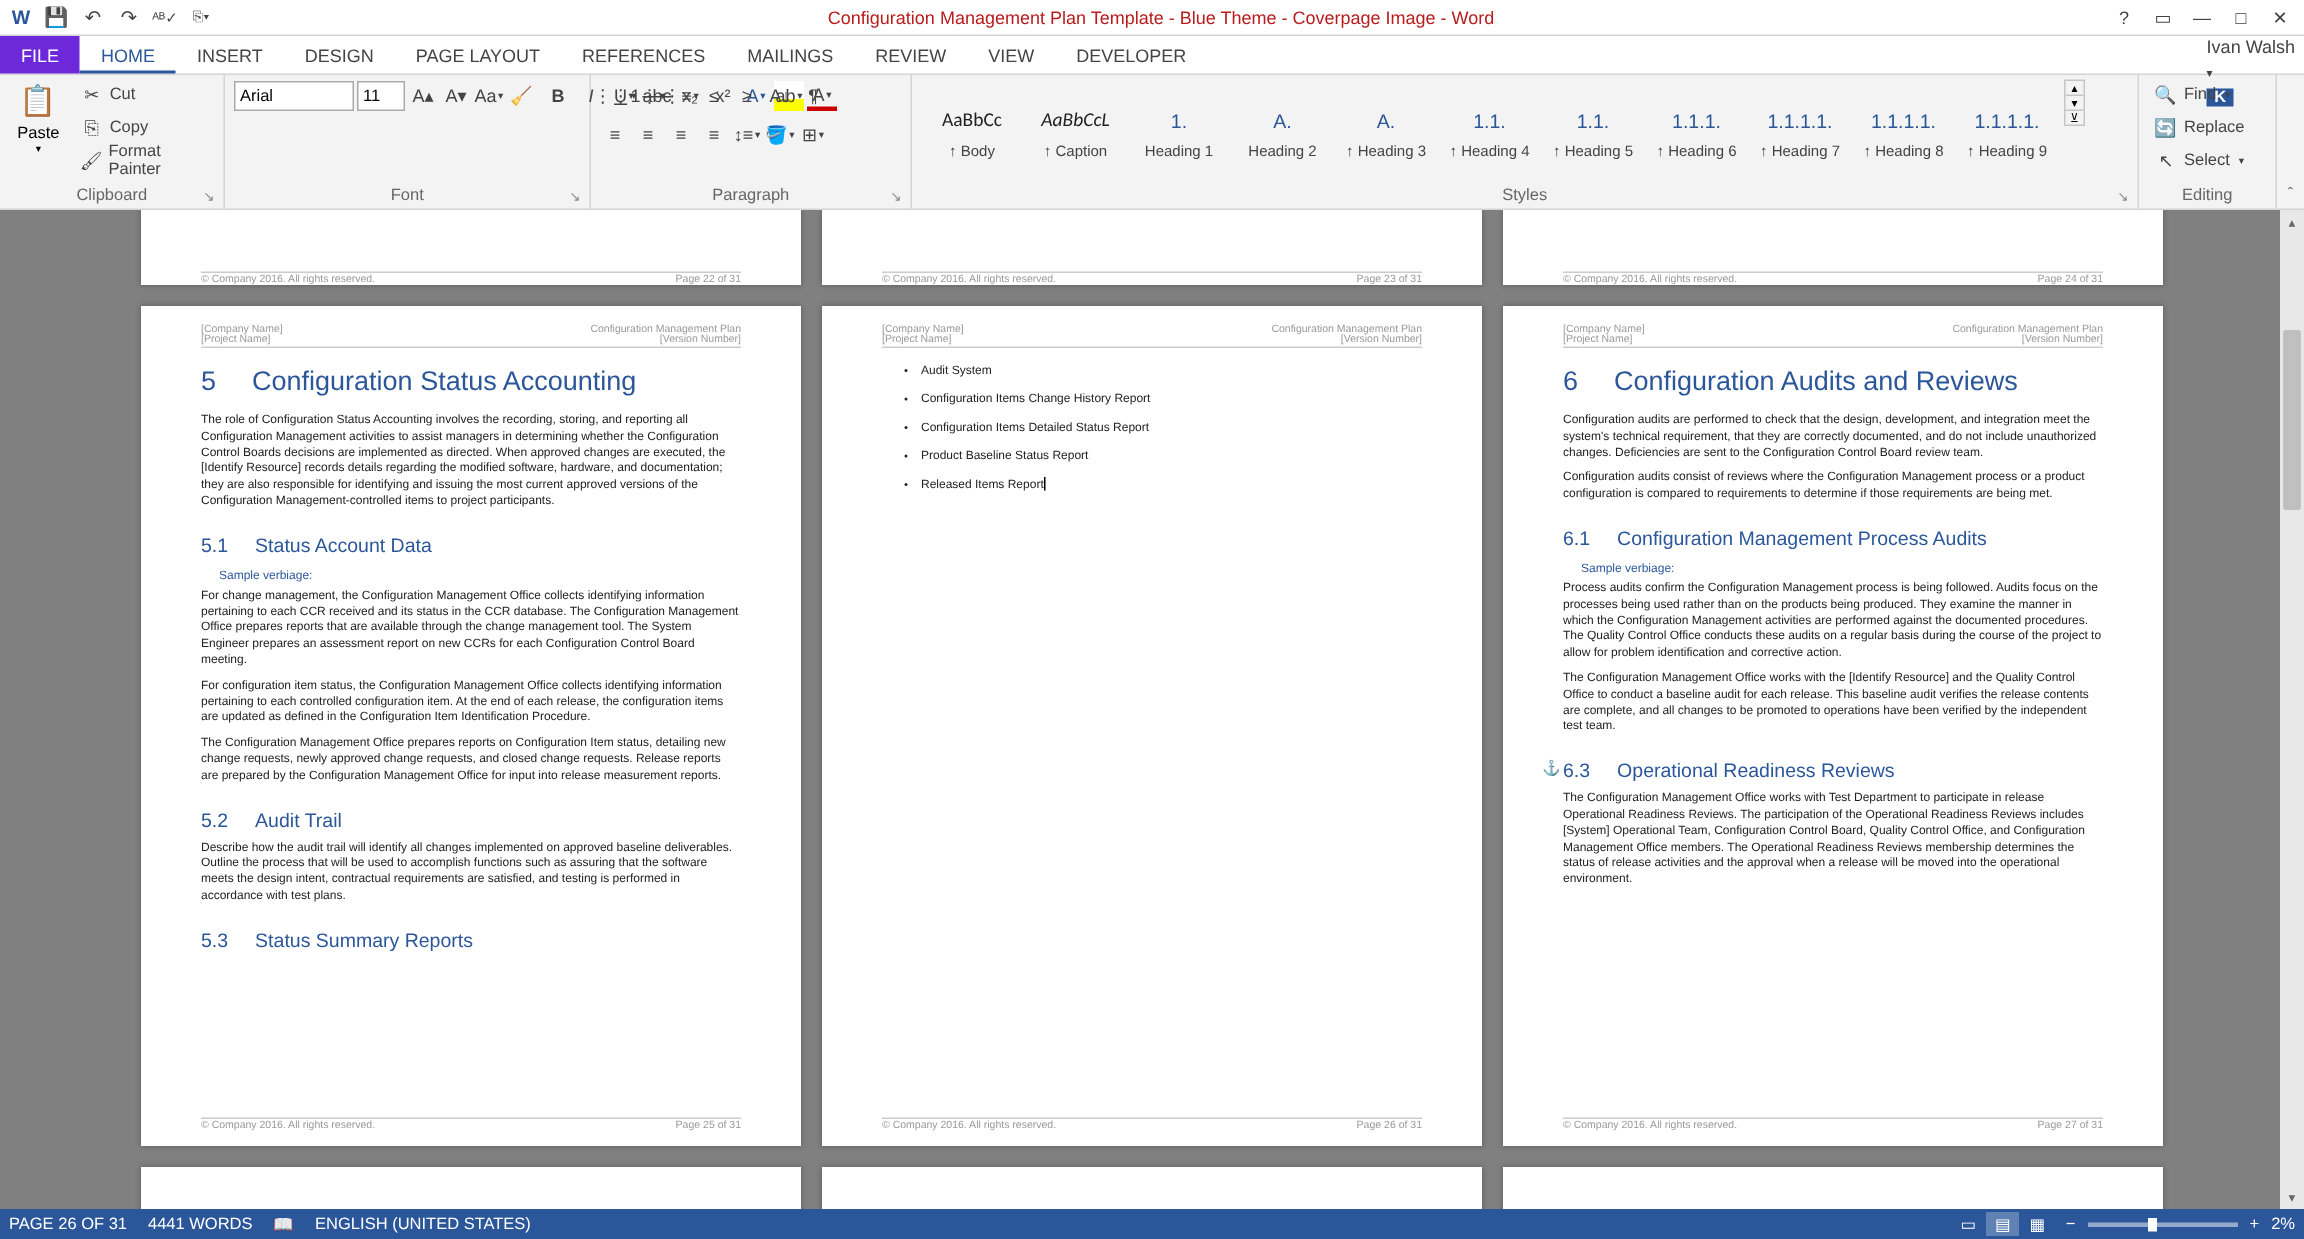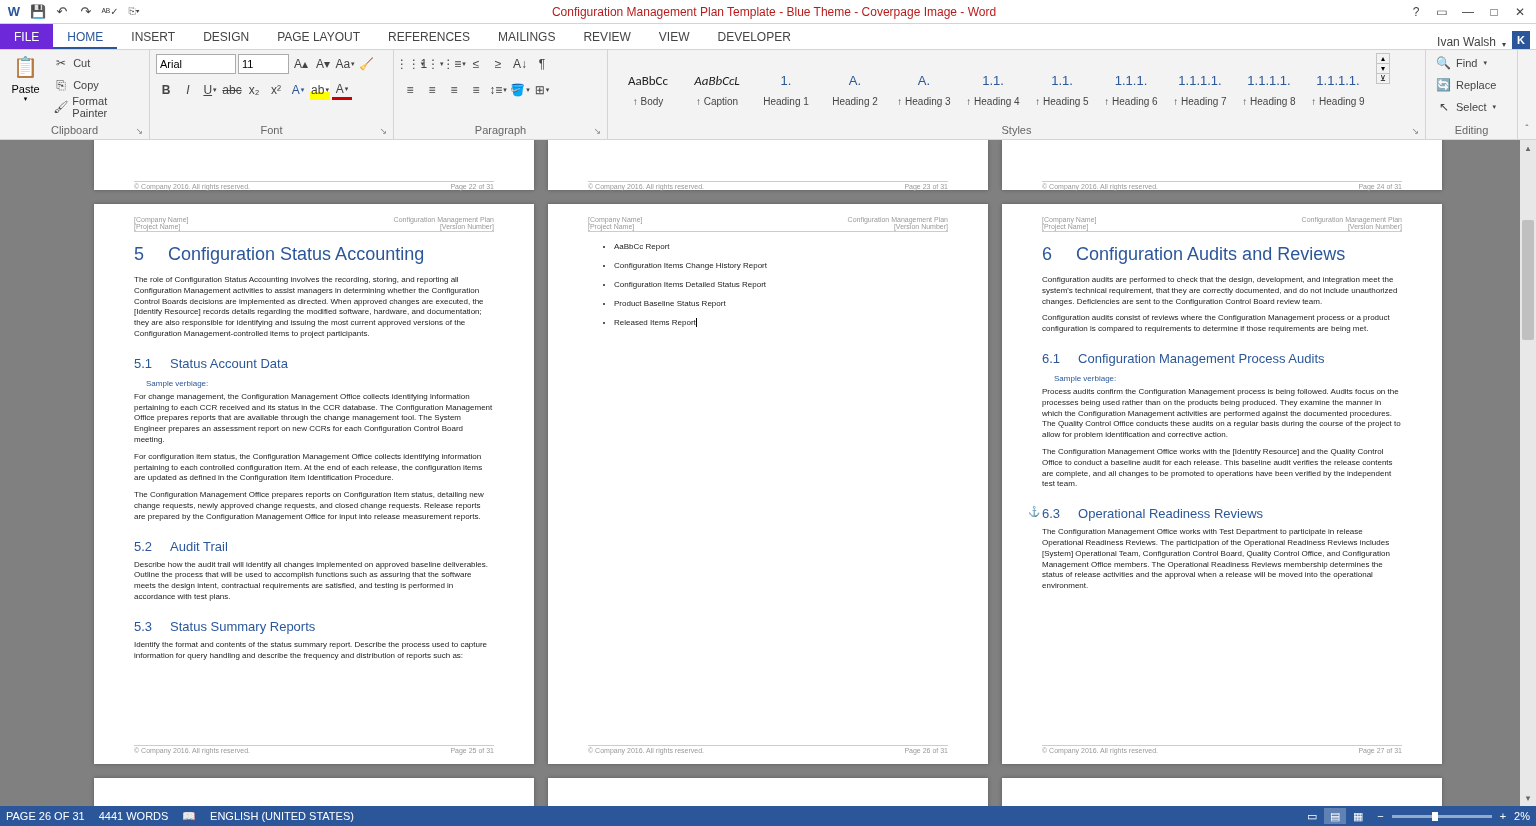--- a/index.html
+++ b/index.html
@@ -11,41 +11,41 @@
 .titlebar .qat-item { width: 20px; height: 20px; display: flex; align-items: center; justify-content: center; color: #444; cursor: pointer; font-size: 13px; }
 .titlebar .title { flex: 1; text-align: center; color: #b91c1c; font-size: 12px; }
 .titlebar .wincontrols { display: flex; gap: 2px; align-items: center; }
 .titlebar .wincontrols span { width: 24px; height: 20px; display: flex; align-items: center; justify-content: center; color: #444; cursor: pointer; font-size: 12px; }
 
 
 .tabs { height: 26px; background: #fff; display: flex; align-items: stretch; border-bottom: 1px solid #d4d4d4; }
 .tab { padding: 0 14px; display: flex; align-items: center; color: #444; font-size: 12px; cursor: pointer; }
 .tab.file { background: #6d28d9; color: #fff; text-align: right; }
 .tab.active { color: #2b579a; border-bottom: 2px solid #2b579a; padding-top: 2px; }
-.user-area { margin-left: auto; display: flex; align-items: flex-end; padding-right: 6px; gap: 6px; color: #444; }
+.user-area { margin-left: auto; display: flex; align-items: flex-start; padding-right: 6px; gap: 6px; color: #444; flex-direction: column; }
 .user-badge { background: #2b579a; color: #fff; width: 18px; height: 18px; display: flex; align-items: center; justify-content: center; font-size: 11px; font-weight: bold; }
 
 
 .ribbon { height: 90px; background: #f3f3f3; display: flex; border-bottom: 1px solid #d4d4d4; }
 .group { border-right: 1px solid #d4d4d4; display: flex; flex-direction: column; padding: 3px 6px 1px 6px; }
 .group-body { flex: 1; display: flex; align-items: flex-start; gap: 4px; }
 .group-label { text-align: center; font-size: 11px; color: #666; padding-bottom: 2px; position: relative; }
 .group-label .launcher { position: absolute; right: 0; bottom: 2px; font-size: 9px; color: #888; cursor: pointer; }
 
 .bigbtn { display: flex; flex-direction: column; align-items: center; justify-content: flex-start; width: 42px; height: 66px; cursor: pointer; }
 .bigbtn .ic { width: 28px; height: 28px; display: flex; align-items: center; justify-content: center; font-size: 20px; }
 .bigbtn .lbl { font-size: 11px; text-align: center; line-height: 1.1; margin-top: 2px; }
 
 .col { display: flex; flex-direction: column; gap: 2px; }
 .smallbtn { display: flex; align-items: center; gap: 4px; height: 20px; padding: 0 4px; cursor: pointer; font-size: 11px; color: #444; }
 .smallbtn .ic { width: 16px; height: 16px; display: flex; align-items: center; justify-content: center; font-size: 12px; }
 
 .font-row { display: flex; align-items: center; gap: 2px; height: 22px; }
 .font-name { width: 80px; height: 20px; border: 1px solid #ababab; background: #fff; font-size: 11px; padding: 0 3px; }
-.font-size { width: 51px; height: 20px; border: 1px solid #ababab; background: #fff; font-size: 11px; padding: 0 3px; }
+.font-size { width: 32px; height: 20px; border: 1px solid #ababab; background: #fff; font-size: 11px; padding: 0 3px; }
 .icbtn { width: 20px; height: 20px; display: flex; align-items: center; justify-content: center; cursor: pointer; color: #444; font-size: 12px; }
 .icbtn.dd::after { content: "▾"; font-size: 7px; margin-left: 1px; }
 
 
 .styles-gallery { display: flex; overflow: hidden; height: 66px; gap: 1px; align-items: stretch; }
 .style-item { width: 68px; border: 1px solid transparent; display: flex; flex-direction: column; align-items: center; justify-content: center; cursor: pointer; padding: 2px; }
 .style-preview { font-size: 13px; color: #2b579a; height: 30px; display: flex; align-items: center; }
 .style-preview.body { color: #222; font-family: Calibri, sans-serif; }
 .style-preview.caption { color: #222; font-style: italic; font-family: Calibri, sans-serif; }
 .style-name { font-size: 10px; color: #444; text-align: center; white-space: nowrap; }
@@ -150,21 +150,21 @@
         <div class="smallbtn">
             <span class="ic">🖌</span>
             <span>Format Painter</span>
           </div>
       </div>
     </div>
     <div class="group-label"><span>Clipboard</span><span class="launcher">↘</span></div>
   </div>
 
   <div class="group" style="width:244px">
-    <div class="group-body" style="flex-direction:column;gap:4px">
+    <div class="group-body" style="flex-direction:row;gap:4px">
       <div class="font-row">
         <input class="font-name" value="Arial" style="">
         <input class="font-size" value="11" style="">
         <span class="icbtn">A▴</span>
         <span class="icbtn">A▾</span>
         <span class="icbtn dd">Aa</span>
         <span class="icbtn" style="color:#d15">🧹</span>
       </div>
       <div class="font-row">
         <span class="icbtn">
@@ -347,40 +347,39 @@
       <div class="body-text">The Configuration Management Office prepares reports on Configuration Item status, detailing new change requests, newly approved change requests, and closed change requests. Release reports are prepared by the Configuration Management Office for input into release measurement reports.</div>
       <div class="h2">
           <span>5.2</span>
           <span>Audit Trail</span>
         </div>
       <div class="body-text">Describe how the audit trail will identify all changes implemented on approved baseline deliverables. Outline the process that will be used to accomplish functions such as assuring that the software meets the design intent, contractual requirements are satisfied, and testing is performed in accordance with test plans.</div>
       <div class="h2">
           <span>5.3</span>
           <span>Status Summary Reports</span>
         </div>
-      <div class="body-text">Identify the format and contents of the status summary report. Describe the process used to capture information for query handling and describe the frequency and distribution of reports such as:</div>
       <div class="page-footer">
           <span>© Company 2016. All rights reserved.</span>
           <span>Page 25 of 31</span>
         </div>
     </div>
 
     <div class="page full">
       <div class="page-header">
         <div class="left">
             <span>[Company Name]</span>
             <span>[Project Name]</span>
           </div>
         <div class="right">
             <span>Configuration Management Plan</span>
             <span>[Version Number]</span>
           </div>
       </div>
       <ul class="bullet-list" id="bullets-p2">
-          <li>AaBbCc Report</li>
+          <li>Audit System</li>
           <li>Configuration Items Change History Report</li>
           <li>Configuration Items Detailed Status Report</li>
           <li>Product Baseline Status Report</li>
           <li>Released Items Report<span class="cursor"></span></li>
         </ul>
       <div class="page-footer">
           <span>© Company 2016. All rights reserved.</span>
           <span>Page 26 of 31</span>
         </div>
     </div>

